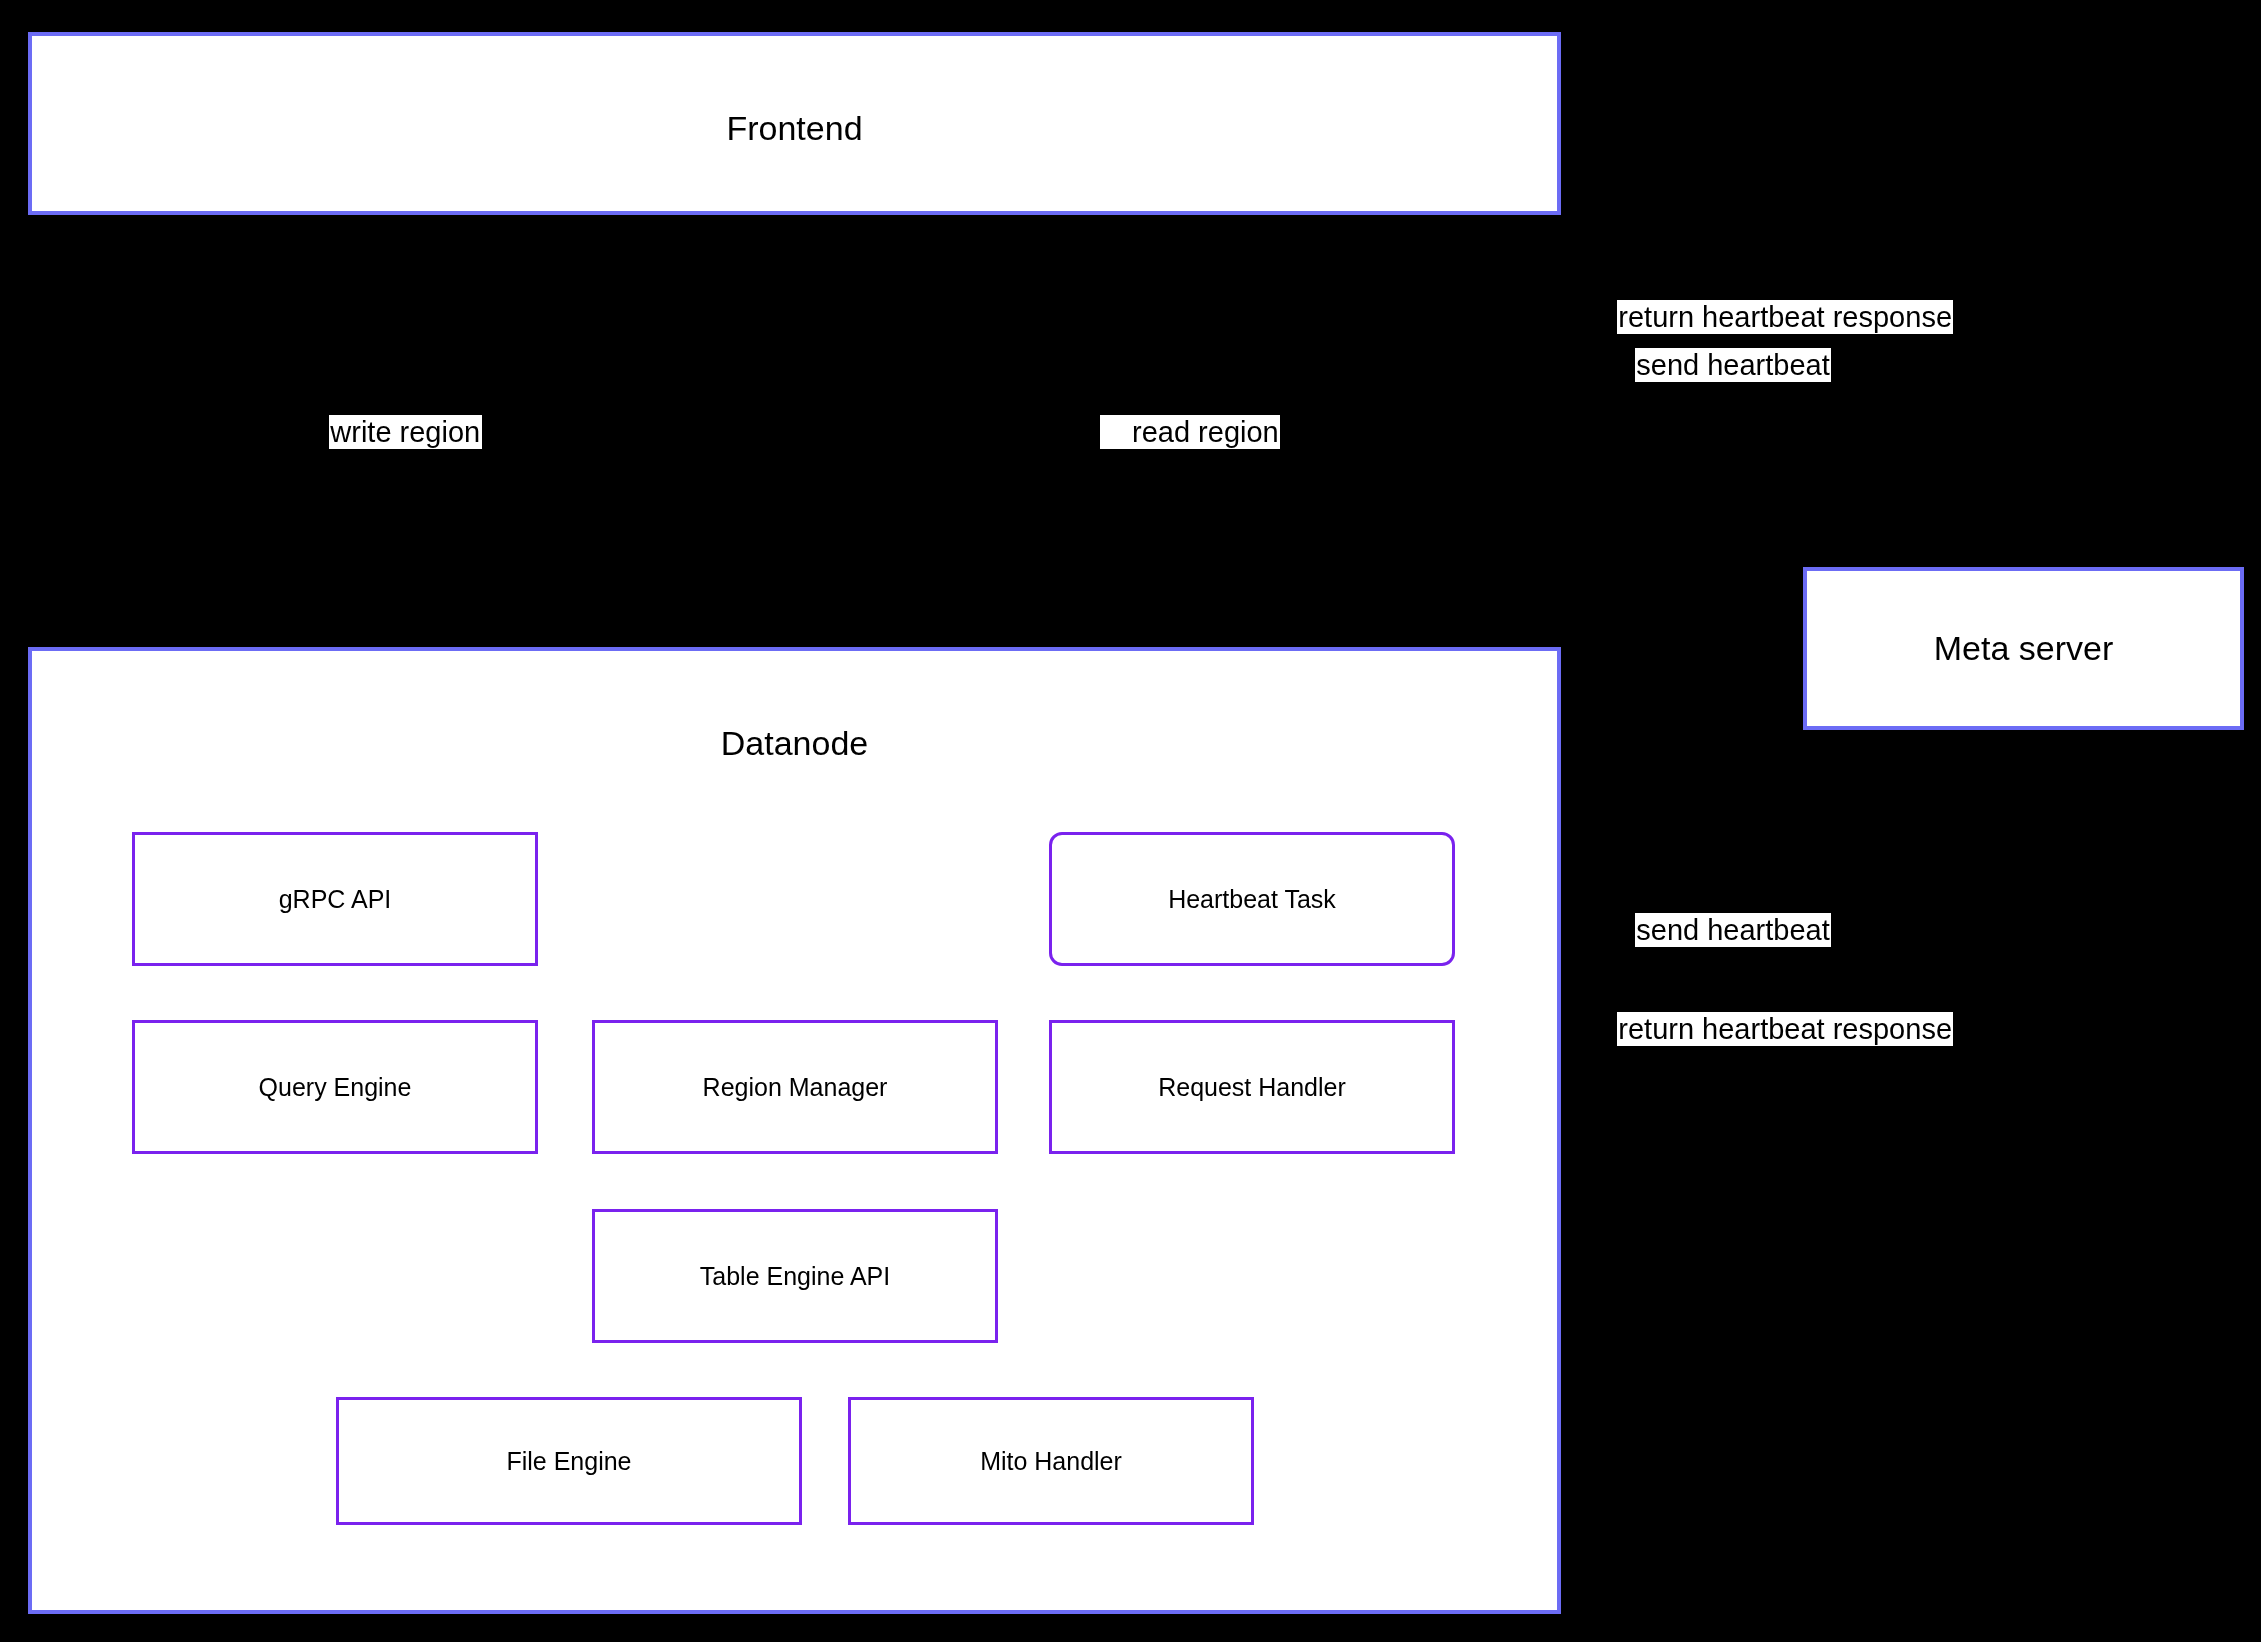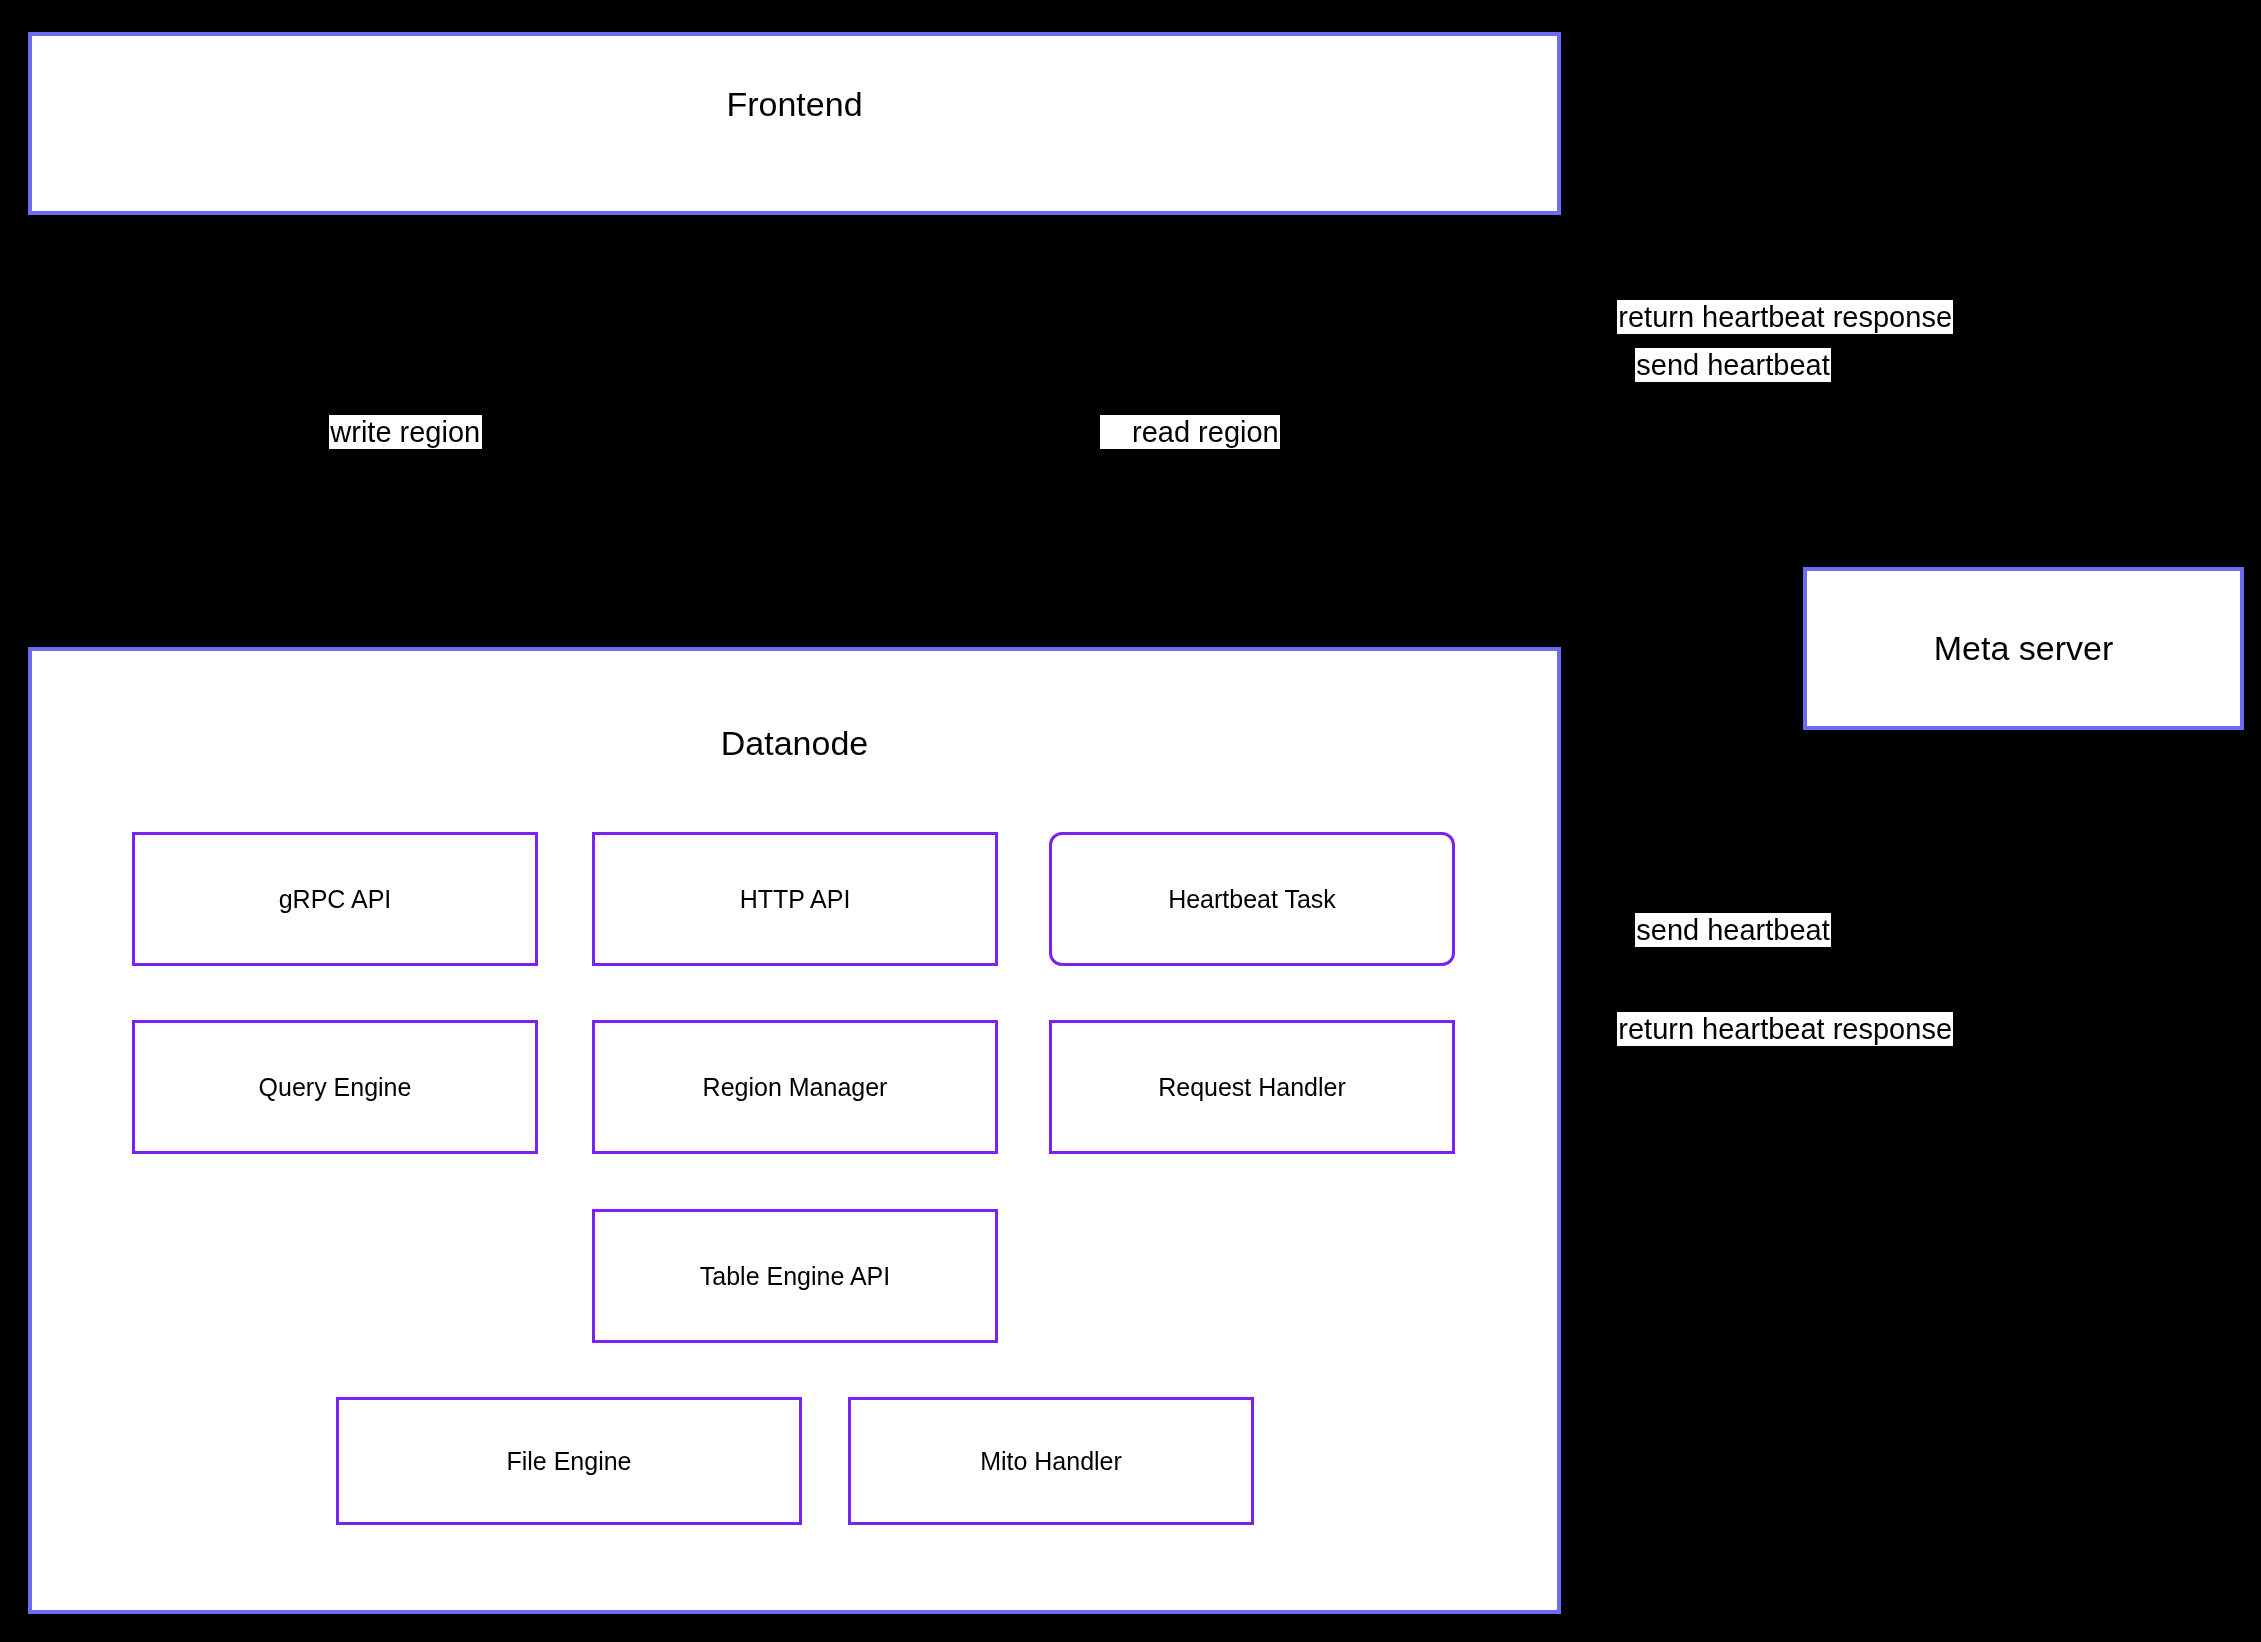--- a/index.html
+++ b/index.html
@@ -31,21 +31,21 @@
   .component-node {
     border: 3.4px solid #7a22ee;
     align-items: center;
   }
   .node-title {
     color: #000000;
     font-size: 34px;
     line-height: 1.1;
     white-space: nowrap;
   }
-  .frontend-title { padding-top: 50px; }
+  .frontend-title { padding-top: 74px; }
   .datanode-title { padding-top: 74px; }
   .meta-title {
     align-self: center;
     padding-top: 0;
   }
   .component-label {
     color: #000000;
     font-size: 25px;
     white-space: nowrap;
   }
@@ -99,23 +99,20 @@
   </div>
 
   <div class="node container-node" style="left:28px; top:647px; width:1533px; height:967px;">
     <span class="node-title datanode-title">Datanode</span>
   </div>
 
   <div class="node component-node" style="left:132px; top:832px; width:406px; height:134px;">
     <span class="component-label">gRPC API</span>
   </div>
 
-  <div class="node component-node" style="left:592px; top:832px; width:406px; height:134px;">
-    <span class="component-label">HTTP API</span>
-  </div>
 
   <div class="node component-node" style="left:1049px; top:832px; width:406px; height:134px;border-radius:13px;">
     <span class="component-label">Heartbeat Task</span>
   </div>
 
   <div class="node component-node" style="left:132px; top:1020px; width:406px; height:134px;">
     <span class="component-label">Query Engine</span>
   </div>
 
   <div class="node component-node" style="left:592px; top:1020px; width:406px; height:134px;">

